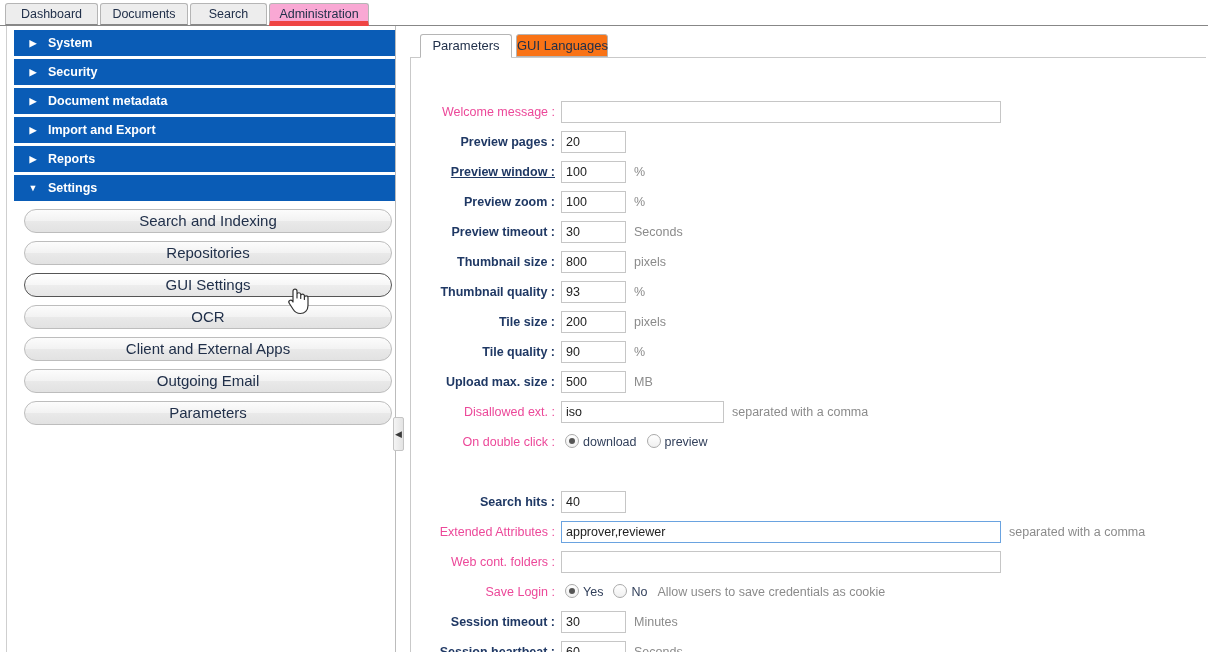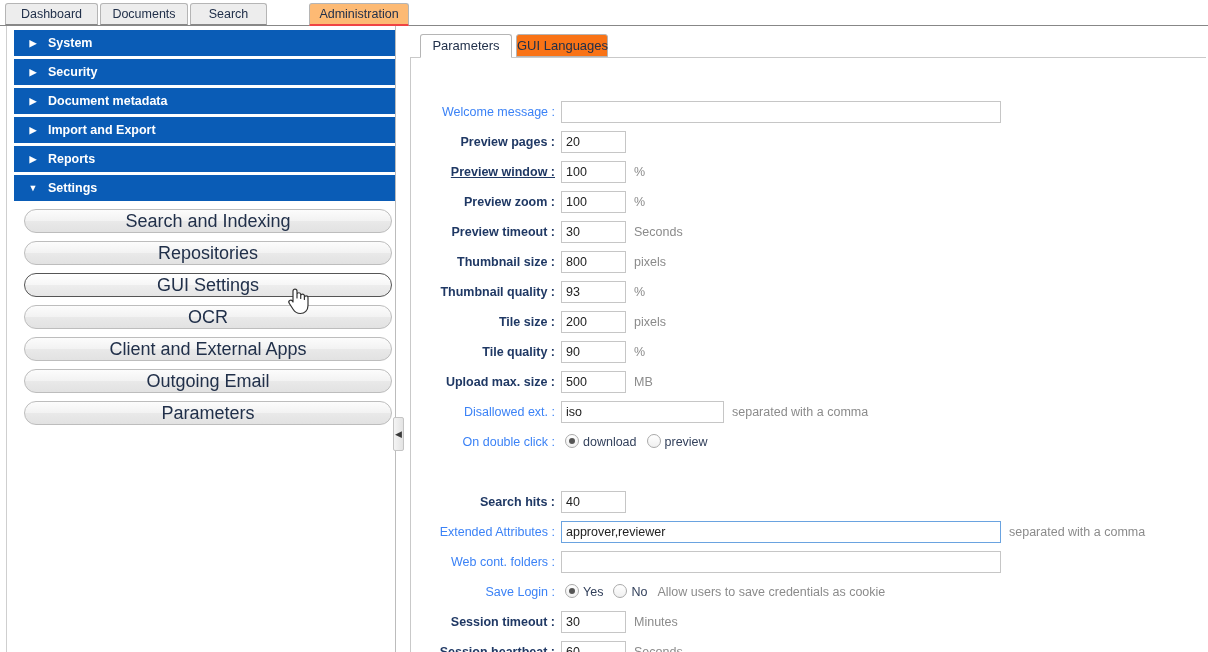--- a/index.html
+++ b/index.html
@@ -27,24 +27,23 @@
     border-bottom:1px solid #878787;
     border-top-left-radius:3px;border-top-right-radius:3px;
     font-size:12.5px;
     color:#21304a;
     text-align:center;
     line-height:21px;
     cursor:pointer;
     white-space:nowrap;
   }
   .ttab.active{
-    background:#fdba74;
-    border-bottom:2px solid #ef4444;
+    background:#f9a8d4;
+    border-bottom:5px solid #ef4444;
     height:23px;
-    margin-left:40px;
   }
   
   #sidebar{
     position:absolute;left:0;top:26px;width:396px;height:626px;
     background:#ffffff;
     border-right:1px solid #bcbcbc;
     box-sizing:border-box;
   }
   #sidebar-inner{
     position:absolute;left:6px;top:0;width:389px;height:626px;
@@ -67,21 +66,21 @@
   }
   .acc .acclabel{
     position:absolute;left:34px;top:0;height:26px;line-height:26px;
   }
   .sbtn{
     position:absolute;left:17px;width:368px;height:24px;
     background:linear-gradient(to bottom,#fcfcfc 0%,#f2f2f2 50%,#e9e9e9 51%,#e2e2e2 100%);
     border:1px solid #bdbdbd;
     border-radius:12px;
     box-sizing:border-box;
-    font-size:18px;
+    font-size:15px;
     color:#21304a;
     text-align:center;
     line-height:22px;
     cursor:pointer;
   }
   .sbtn.hover{
     border:1px solid #555555;
     background:linear-gradient(to bottom,#ffffff 0%,#f6f6f6 50%,#ededed 51%,#e6e6e6 100%);
   }
   
@@ -124,21 +123,21 @@
     border-left:1px solid #c9c9c9;
     box-sizing:border-box;
   }
   
   .row{position:absolute;left:0;height:30px;}
   .lbl{
     position:absolute;right:0;top:0;height:30px;line-height:30px;
     font-size:12.5px;color:#1f3864;white-space:nowrap;
   }
   .lbl.b{font-weight:bold;}
-  .lbl.n{color:#3b82f6;font-weight:normal;text-align:right;}
+  .lbl.n{color:#ec4899;font-weight:normal;text-align:right;}
   .inp{
     position:absolute;top:4px;height:22px;
     box-sizing:border-box;
     border:1px solid #c6c6c6;
     background:#ffffff;
     font-family:"Liberation Sans", sans-serif;
     font-size:12.5px;
     color:#222222;
     padding:0 4px;
     outline:none;

